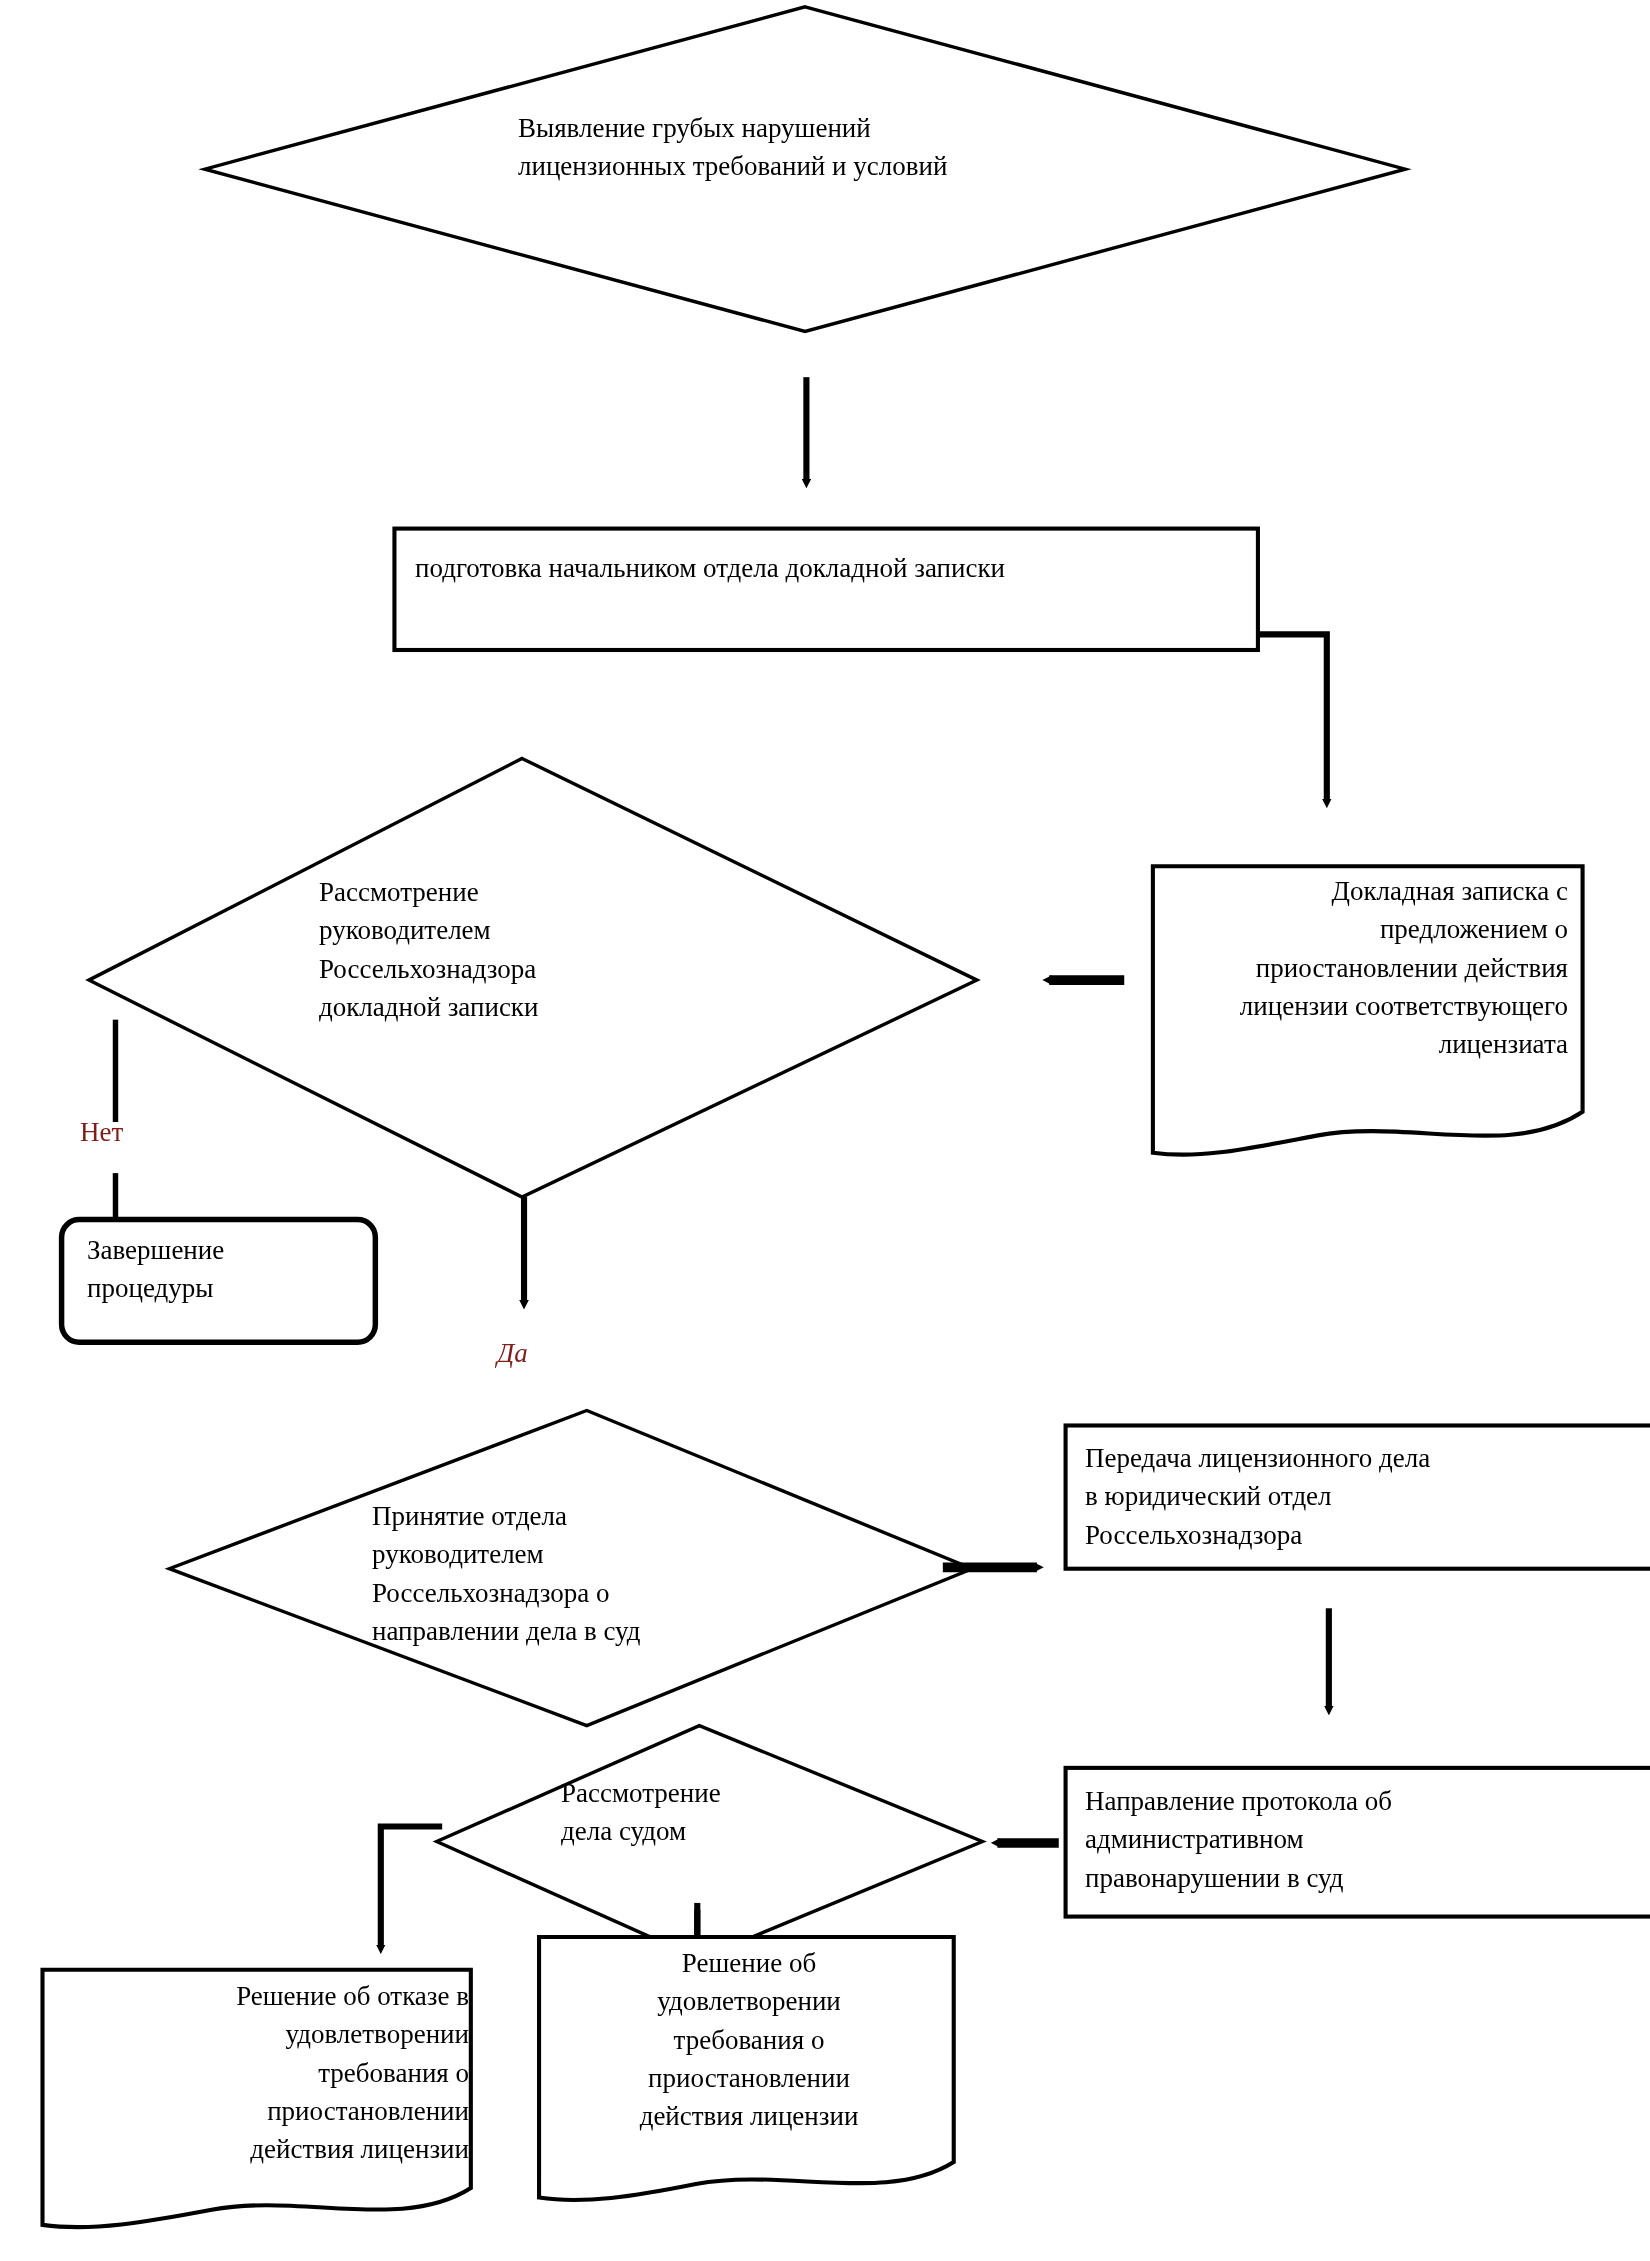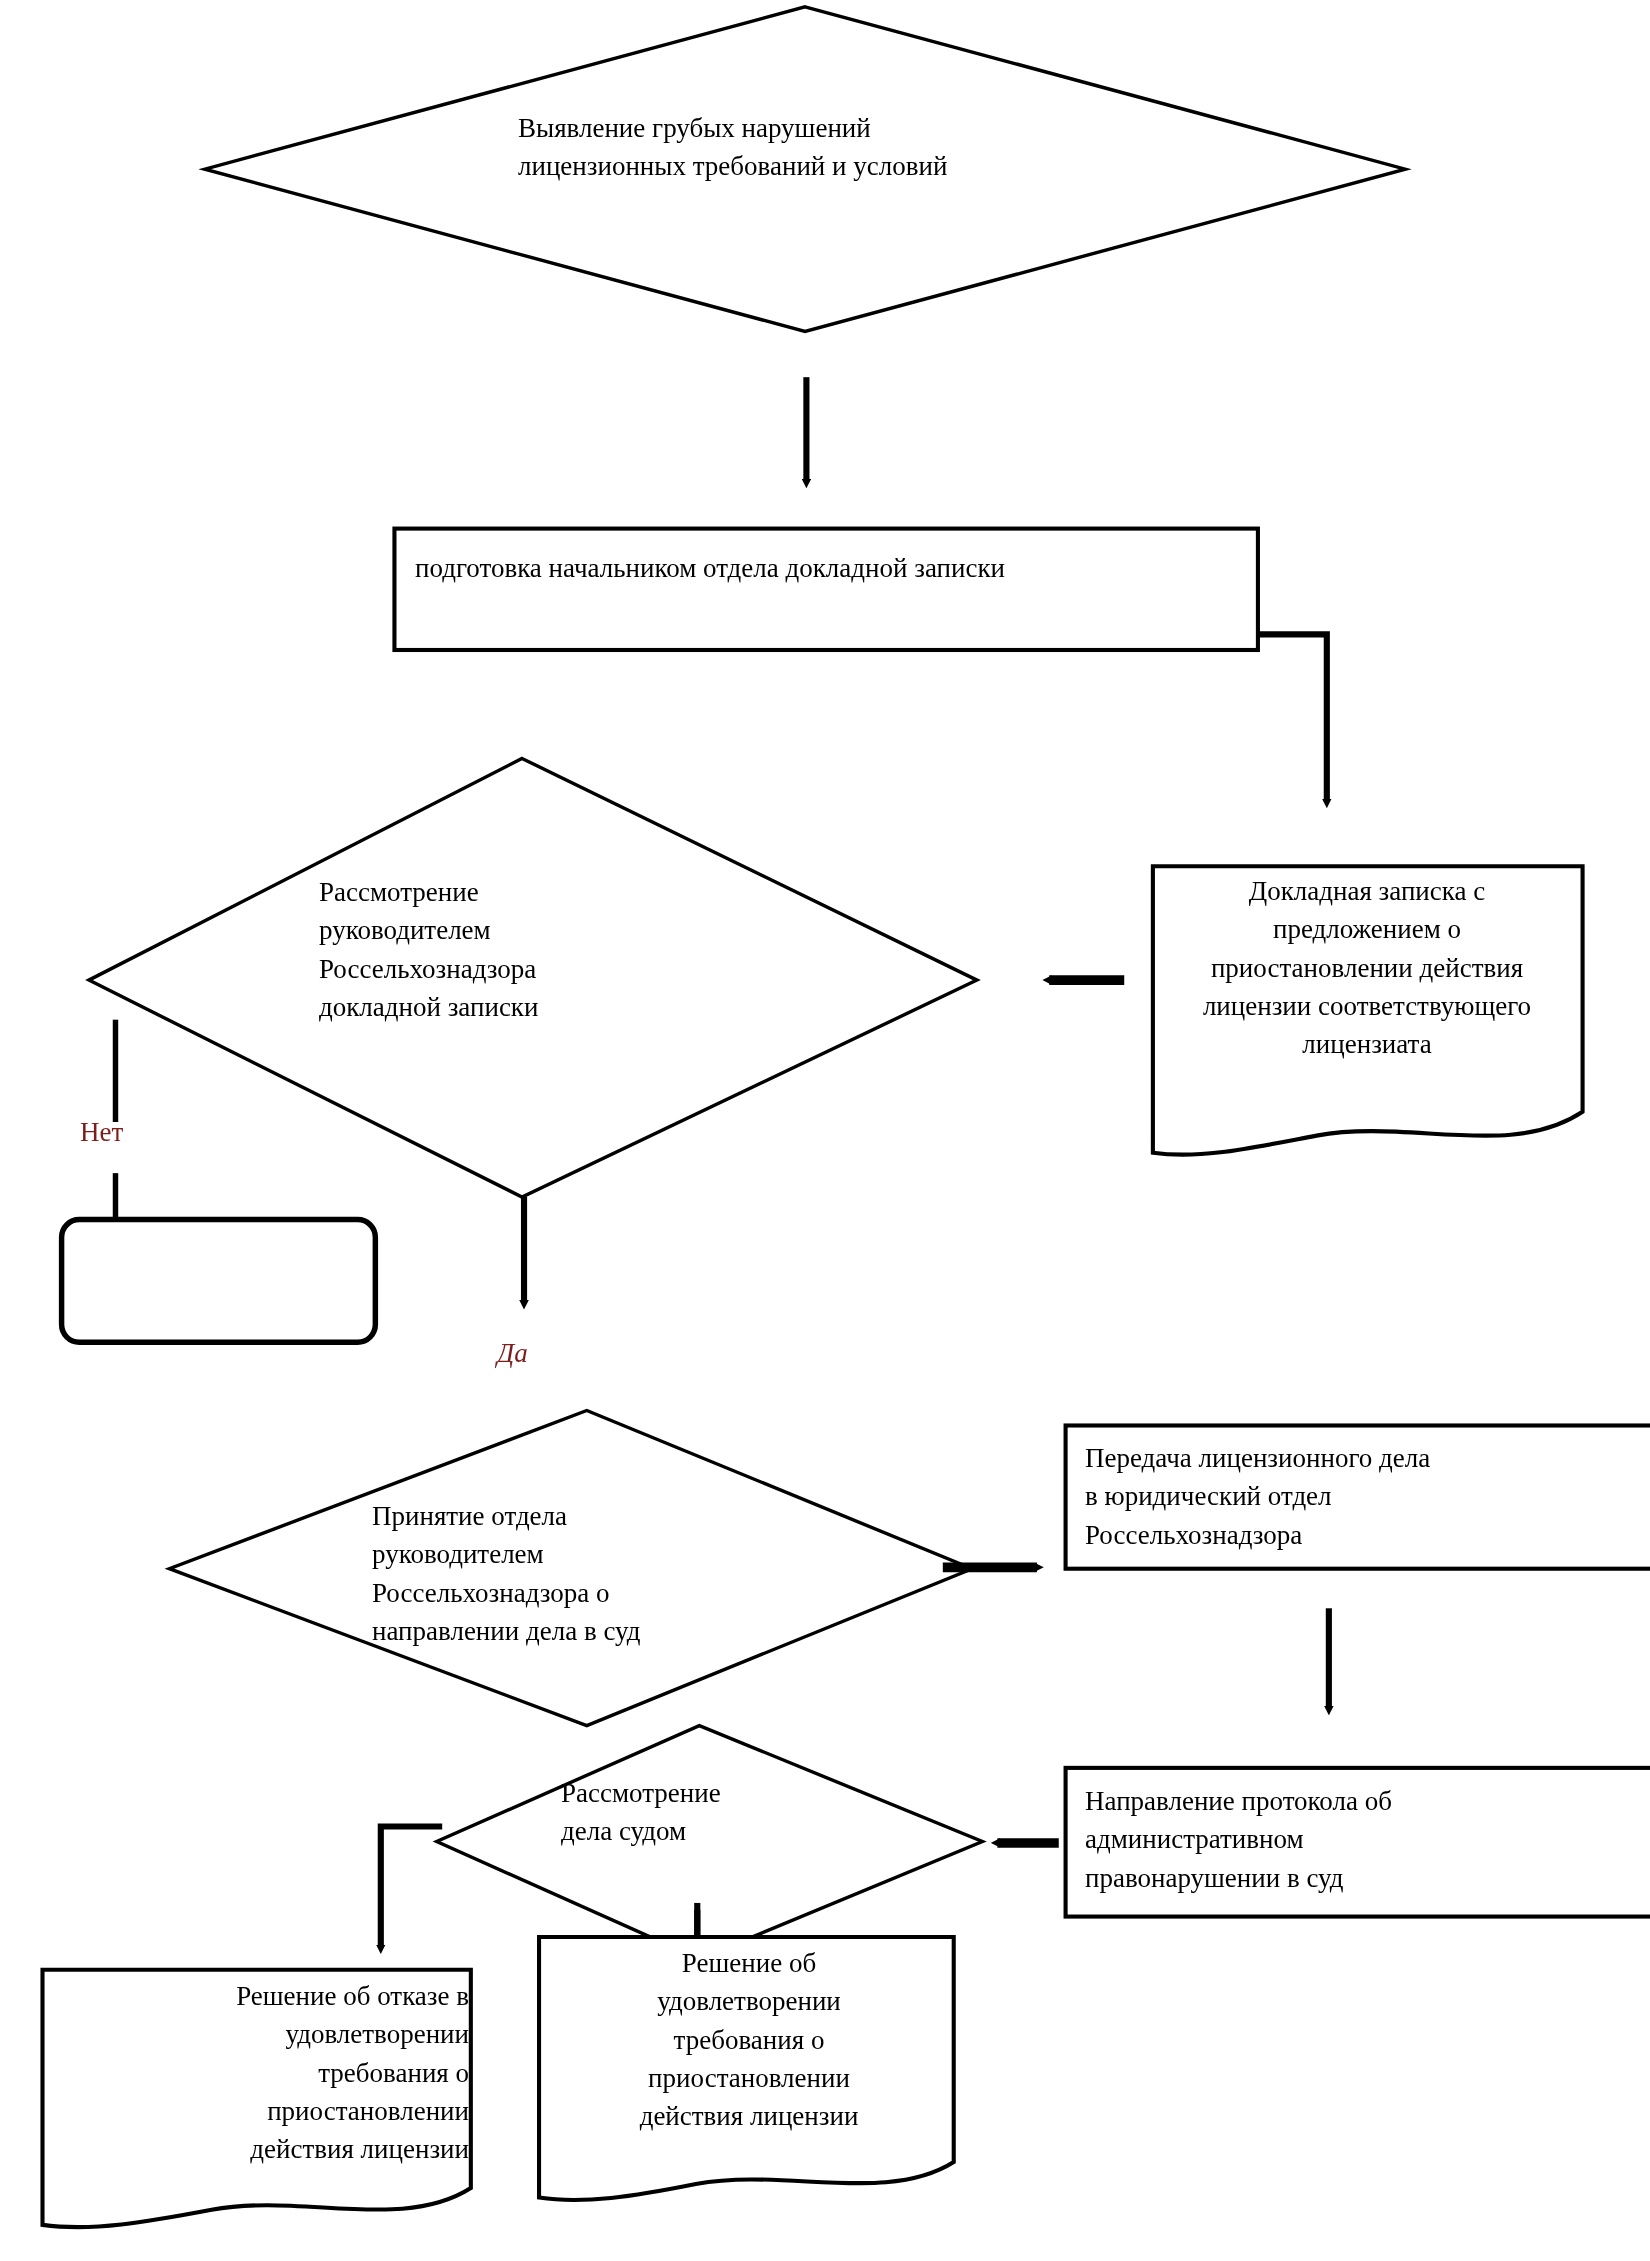--- a/index.html
+++ b/index.html
@@ -112,31 +112,33 @@
     <path d="M790,2840 L1398,2840 L1398,3170
              C1300,3232 1150,3178 1020,3202
              C930,3220 855,3232 790,3222 Z" fill="#ffffff" stroke="#000000" stroke-width="6"></path>
   </svg>
 
   <div class="shape-text t-diamond1" style="left:518px; top:109px; width:614px; text-align:left;">Выявление грубых нарушений
 лицензионных требований и условий</div>
 
   <div class="shape-text t-rect1" style="left:415px; top:549px; width:819px; text-align:left;">подготовка начальником отдела докладной записки</div>
 
-  <div class="shape-text t-doc1" style="left:1166px; top:872px; width:402px; text-align:center;">Докладная записка с
+  <div class="shape-text t-doc1" style="left:1166px; top:872px; width:402px; text-align:right;">Докладная записка с
 предложением о
 приостановлении действия
 лицензии соответствующего
 лицензиата</div>
 
   <div class="shape-text t-diamond2" style="left:319px; top:873px; width:409px; text-align:left;">Рассмотрение
 руководителем
 Россельхознадзора
 докладной записки</div>
 
+  <div class="shape-text t-term1" style="left:87px; top:1231px; width:273px; text-align:left;">Завершение
+процедуры</div>
 
   <div class="shape-text t-diamond3" style="left:372px; top:1497px; width:437px; text-align:left;">Принятие отдела
 руководителем
 Россельхознадзора о
 направлении дела в суд</div>
 
   <div class="shape-text t-rect2" style="left:1085px; top:1439px; width:655px; text-align:left;">Передача лицензионного дела
 в юридический отдел
 Россельхознадзора</div>
 

